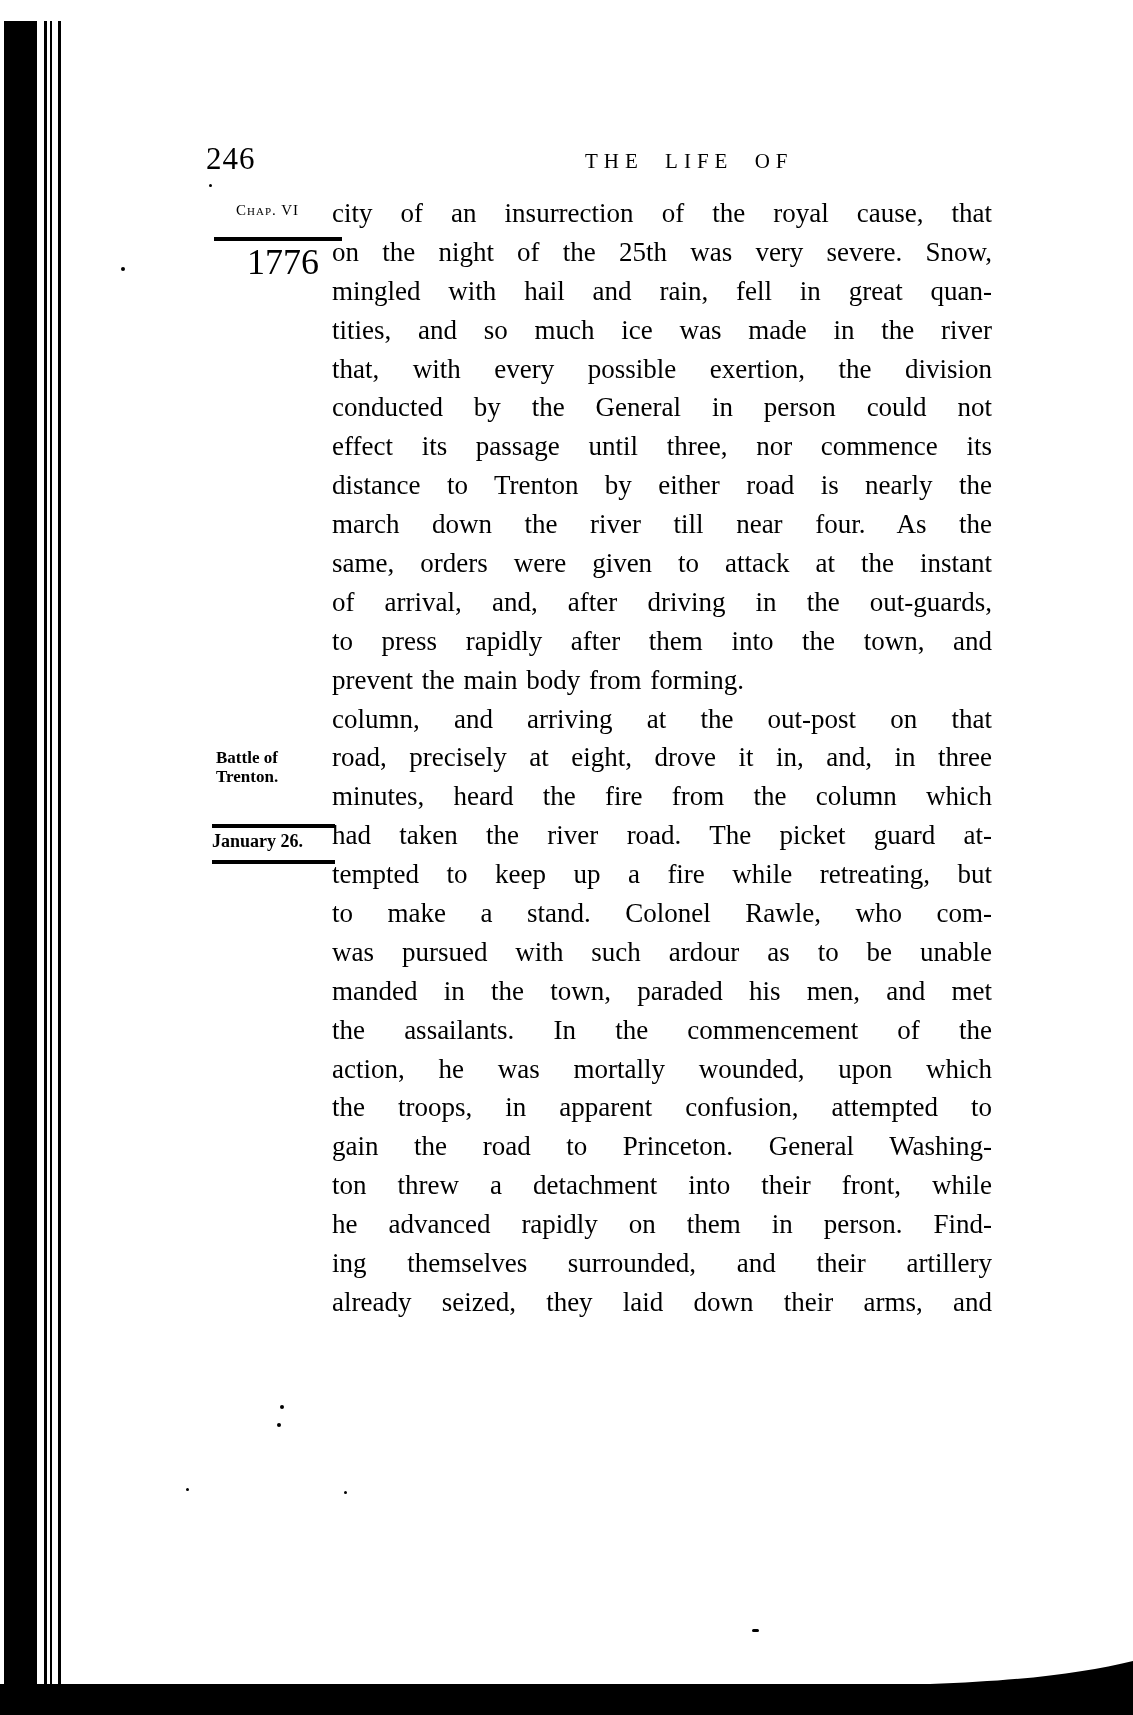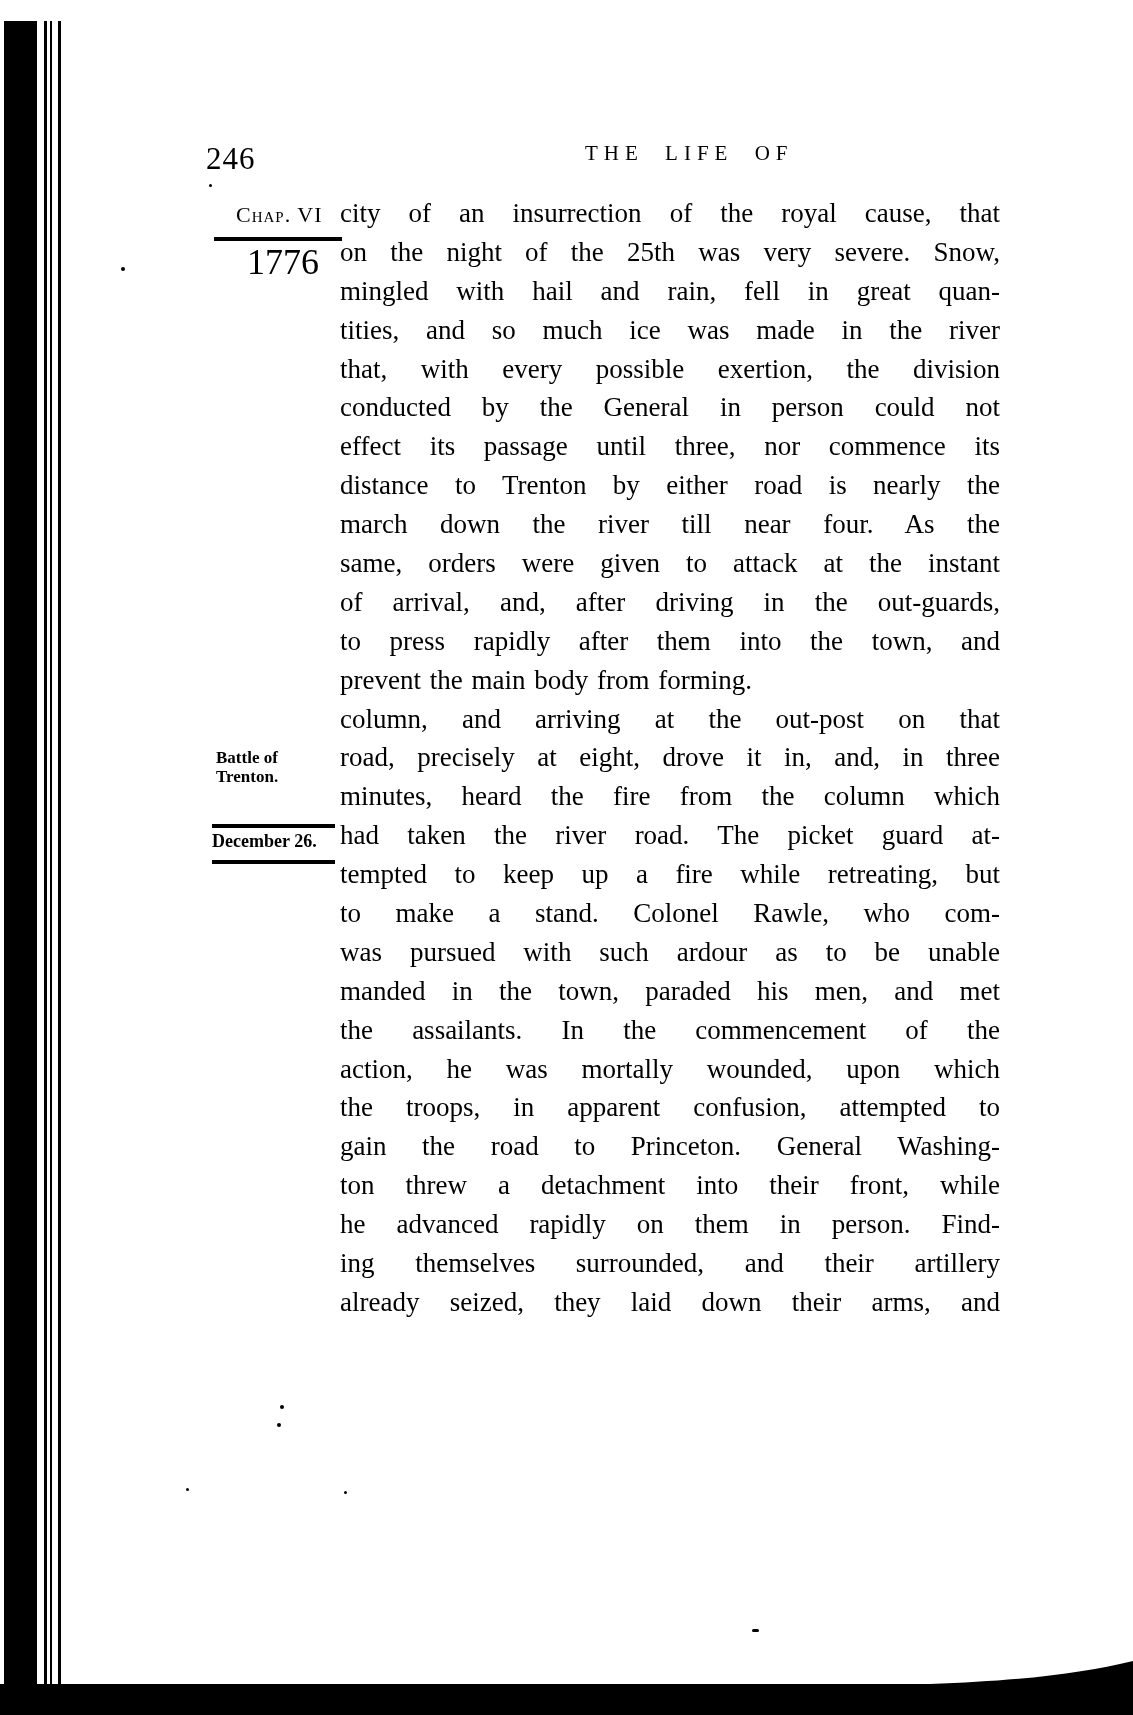--- a/index.html
+++ b/index.html
@@ -9,31 +9,31 @@
   }
   
   .binding-bar{position:absolute;left:4px;top:0;width:33px;height:1715px;background:#000;}
   .edge-line{position:absolute;top:0;height:1715px;background:#000;}
   .el1{left:44px;width:3px;}
   .el2{left:50px;width:2px;}
   .el3{left:58px;width:3px;}
   .bottom-svg{position:absolute;left:0;top:1600px;width:1133px;height:115px;}
   
   .page-number{position:absolute;left:206px;top:120px;font-size:31px;letter-spacing:1px;}
-  .running-header{position:absolute;left:585px;top:120px;font-size:21px;letter-spacing:6px;word-spacing:10px;}
+  .running-header{position:absolute;left:585px;top:128px;font-size:21px;letter-spacing:6px;word-spacing:10px;}
   
-  .chap{position:absolute;left:236px;top:181px;font-size:22px;font-variant:small-caps;letter-spacing:1px;}
+  .chap{position:absolute;left:236px;top:181px;font-size:15px;font-variant:small-caps;letter-spacing:1px;}
   .chap-rule{position:absolute;left:214px;top:216px;width:128px;height:4px;background:#000;}
   .year{position:absolute;left:247px;top:220px;font-size:36px;}
   .note-battle{position:absolute;left:216px;top:727px;font-size:17px;font-weight:bold;line-height:19px;}
   .date-rule-top{position:absolute;left:212px;top:803px;width:123px;height:4px;background:#000;}
   .note-date{position:absolute;left:212px;top:810px;font-size:18px;font-weight:bold;}
   .date-rule-bottom{position:absolute;left:212px;top:839px;width:123px;height:4px;background:#000;}
   
-  .bodytext{position:absolute;left:340px;top:173px;width:660px;}
+  .bodytext{position:absolute;left:332px;top:173px;width:660px;}
   .line{
     font-size:27px;line-height:38.9px;height:38.9px;
     text-align:justify;text-align-last:justify;word-spacing:2px;
   }
   .line.pend{text-align-last:left;}
   .line.indent{padding-left:34px;box-sizing:border-box;}
   
   .speck{position:absolute;background:#000;border-radius:50%;}
 </style>
 </head>
@@ -53,21 +53,21 @@
   <div class="running-header">THE LIFE OF</div>
 
   <div class="chap">Chap. VI</div>
   <div class="chap-rule"></div>
   <div class="year">1776</div>
   <div class="note-battle">
     <div>Battle of</div>
     <div>Trenton.</div>
   </div>
   <div class="date-rule-top"></div>
-  <div class="note-date">December 26.</div>
+  <div class="note-date">January 26.</div>
   <div class="date-rule-bottom"></div>
 
   <div class="bodytext">
     <div class="line">city of an insurrection of the royal cause, that</div>
     <div class="line">on the night of the 25th was very severe.  Snow,</div>
     <div class="line">mingled with hail and rain, fell in great quan-</div>
     <div class="line">tities, and so much ice was made in the river</div>
     <div class="line">that, with every possible exertion, the division</div>
     <div class="line">conducted by the General in person could not</div>
     <div class="line">effect its passage until three, nor commence its</div>

